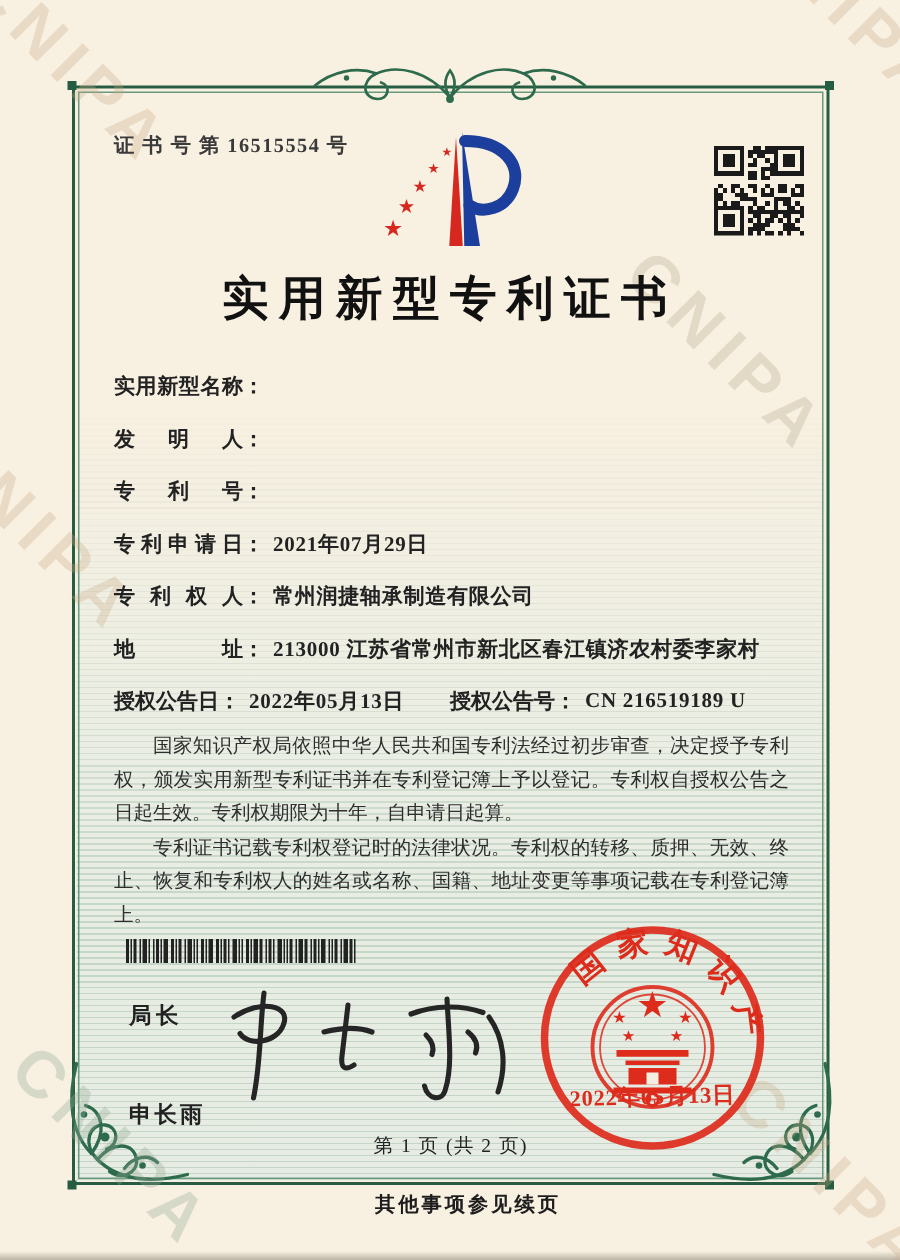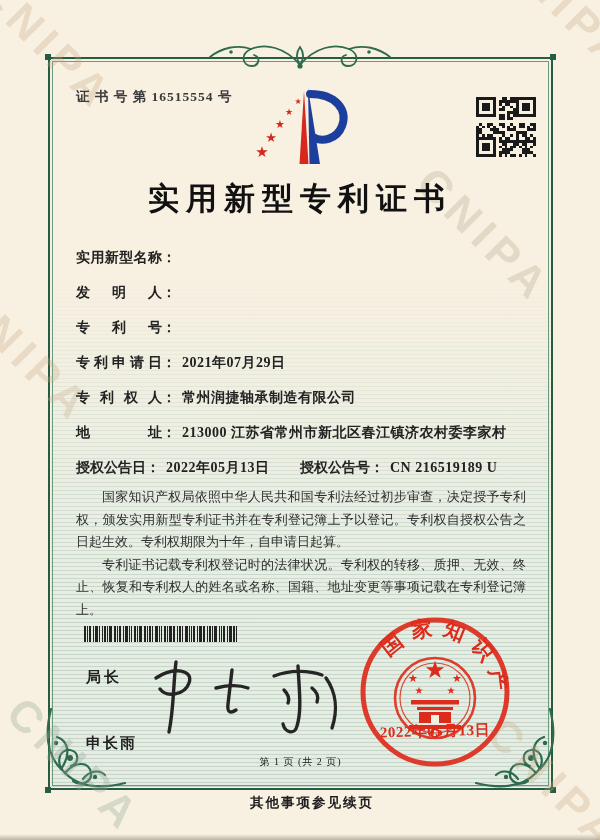--- a/index.html
+++ b/index.html
@@ -69,21 +69,21 @@
   .sig-name  { position:absolute; left:86px; top:734px; font-family:"Liberation Sans", sans-serif;
                font-size:15px; font-weight:600; color:#222; letter-spacing:2px; }
   .sig-hand { position:absolute; left:140px; top:648px; width:212px; height:96px; }
 
   .seal { position:absolute; left:355px; top:612px; width:160px; height:160px; }
   .seal-date { position:absolute; left:356px; top:722px; width:158px; text-align:center;
                font-size:15px; font-weight:bold; color:#dd2b1c; letter-spacing:0.5px;
                transform:rotate(-1.5deg); }
 
   .page-info { position:absolute; left:48px; top:755px; width:505px; text-align:center;
-               font-size:10px; color:#222; letter-spacing:1px; }
+               font-size:13px; color:#222; letter-spacing:1px; }
   .cont-note { position:absolute; left:0; top:794px; width:600px; text-align:center;
                font-size:13.5px; color:#1d1d1d; letter-spacing:2px; font-weight:600;margin-left:12px; }
 
   .page-edge { position:absolute; left:0; bottom:0; width:600px; height:6px;
                background:linear-gradient(180deg, rgba(160,152,138,0) 0%, rgba(140,134,120,0.55) 100%); }
 
   svg text.star { fill:#d6281e; }
 </style>
 </head>
 <body>

